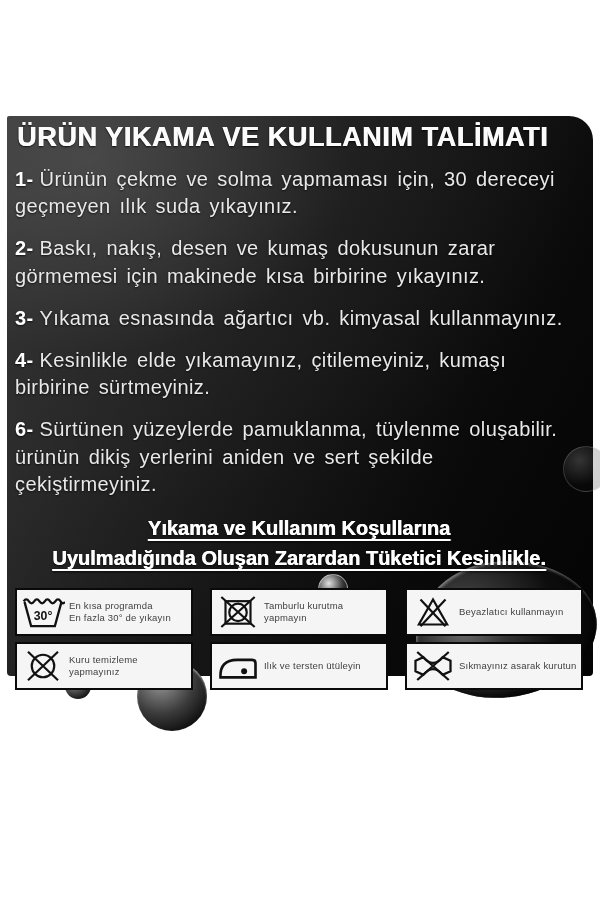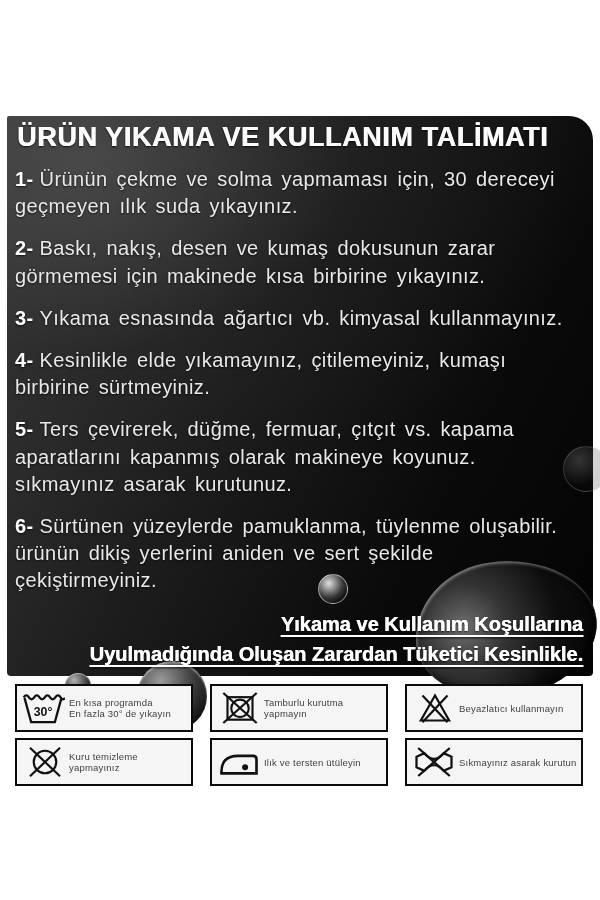--- a/index.html
+++ b/index.html
@@ -47,41 +47,41 @@
     color:#fbfbfb;
     text-shadow:.6px 0 0 #fbfbfb, 0 1px 2px rgba(0,0,0,.8);
   }
   .item{
     margin:0 0 15px 0;
     font-size:20px;line-height:1.36;letter-spacing:.4px;word-spacing:3px;
     color:#e9e9e9;text-shadow:0 1px 2px rgba(0,0,0,.7);
   }
   .item .num{font-weight:bold;color:#ffffff;margin-right:6px;}
   .warning{
-    margin:2px 0 0 0;text-align:right;
+    margin:2px 0 0 0;text-align:center;
     font-size:20px;font-weight:800;line-height:1.5;color:#ffffff;
     text-shadow:.5px 0 0 #fff, 0 1px 2px rgba(0,0,0,.8);
   }
   .warning .wline{
     display:inline-block;
     text-decoration:underline;text-underline-offset:4px;text-decoration-thickness:2px;
   }
   .care-grid{
     margin-top:15px;
     display:grid;grid-template-columns:repeat(3,1fr);
     column-gap:17px;row-gap:6px;
   }
   .care-box{
     position:relative;z-index:2;
     height:48px;box-sizing:border-box;
     background:#f5f5f5;border:2px solid #0a0a0a;
     display:flex;align-items:center;gap:4px;
     padding:2px 3px 2px 4px;
   }
-  .care-icon{flex:0 0 44px;display:flex;align-items:center;justify-content:flex-end;}
+  .care-icon{flex:0 0 44px;display:flex;align-items:center;justify-content:center;}
   .care-icon svg{display:block;}
   .care-label{
     font-size:9.5px;line-height:1.25;letter-spacing:.2px;
     color:#3f3f3f;white-space:pre-line;
   }
   .ic{stroke:#111;stroke-width:2.6;fill:none;stroke-linecap:butt;}
   .ic-thick{stroke:#111;stroke-width:3;fill:none;}
   .tub-temp{font-family:"Liberation Sans",sans-serif;font-weight:bold;font-size:14px;fill:#111;}
 </style>
 </head>
@@ -95,21 +95,20 @@
   <div class="bubble bubble-b"></div>
   <div class="bubble bubble-a"></div>
 
   <div class="content">
     <h1 class="title">ÜRÜN YIKAMA VE KULLANIM TALİMATI</h1>
 
     <p class="item"><span class="num">1-</span><span>Ürünün çekme ve solma yapmaması için, 30 dereceyi geçmeyen ılık suda  yıkayınız.</span></p>
     <p class="item"><span class="num">2-</span><span>Baskı, nakış, desen ve kumaş dokusunun zarar görmemesi için makinede kısa birbirine  yıkayınız.</span></p>
     <p class="item"><span class="num">3-</span><span>Yıkama esnasında ağartıcı vb. kimyasal kullanmayınız.</span></p>
     <p class="item"><span class="num">4-</span><span>Kesinlikle elde yıkamayınız, çitilemeyiniz, kumaşı birbirine sürtmeyiniz.</span></p>
-    <p class="item"><span class="num">5-</span><span>Ters çevirerek, düğme, fermuar, çıtçıt vs. kapama aparatlarını kapanmış olarak makineye koyunuz. sıkmayınız asarak kurutunuz.</span></p>
     <p class="item"><span class="num">6-</span><span>Sürtünen yüzeylerde pamuklanma, tüylenme oluşabilir. ürünün dikiş yerlerini aniden ve sert şekilde çekiştirmeyiniz.</span></p>
 
     <div class="warning">
       <span class="wline">Yıkama ve Kullanım Koşullarına</span><br>
       <span class="wline">Uyulmadığında Oluşan Zarardan Tüketici Kesinlikle.</span>
     </div>
 
     <div class="care-grid">
 
       <div class="care-box">

